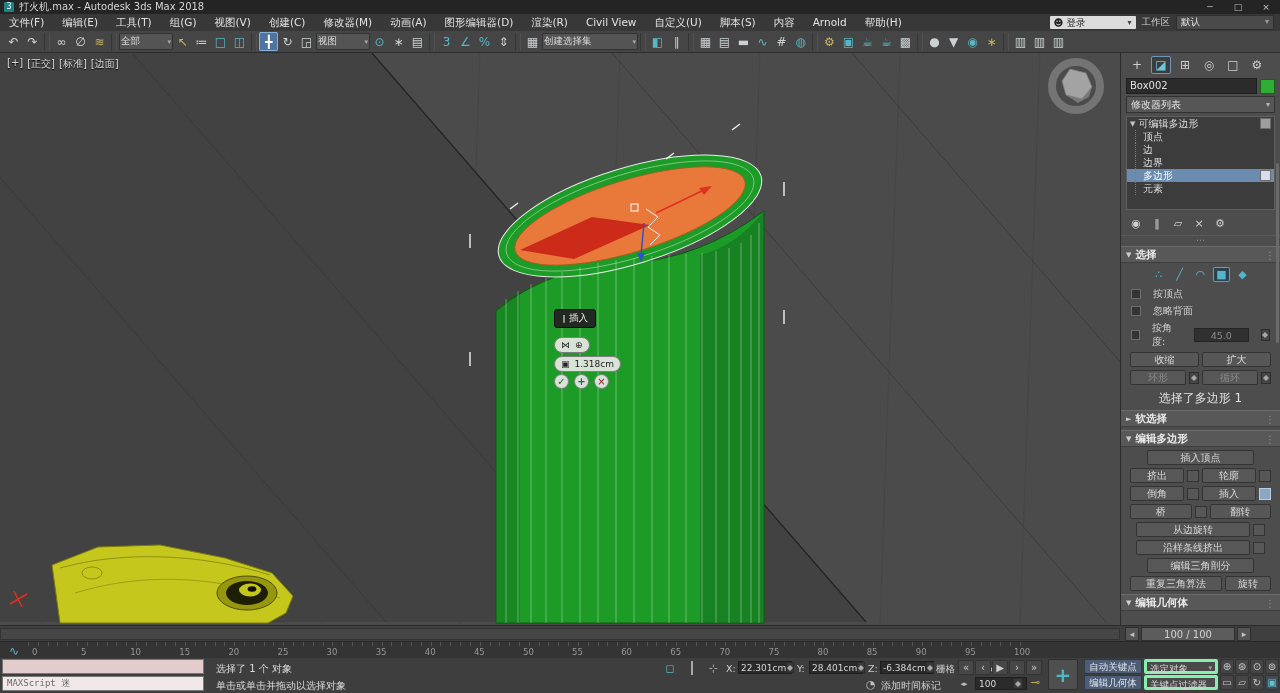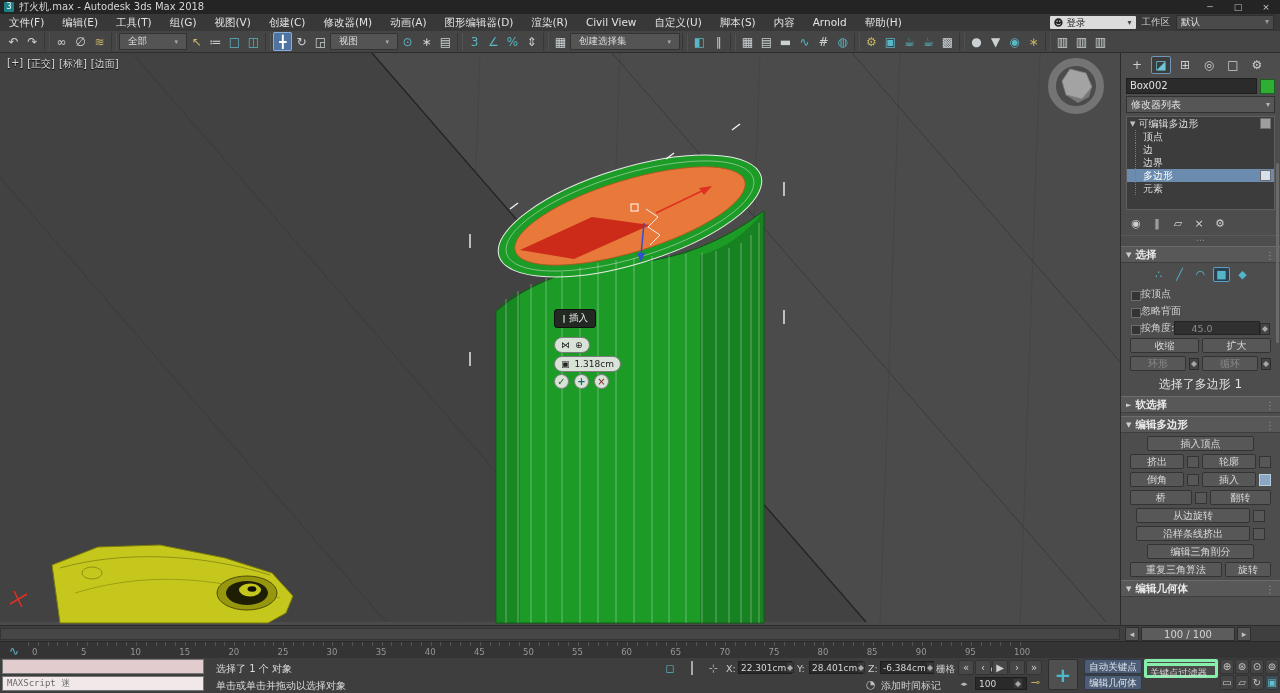--- a/index.html
+++ b/index.html
@@ -20,21 +20,21 @@
   #ws-dd{background:#4a4a4a;border:1px solid #2e2e2e;height:13px;line-height:12px;font-size:9.5px;width:88px;padding:0 4px;display:flex;}
   #ws-dd .arr{margin-left:auto;font-size:8px;color:#999;}
   
   #toolbar{position:absolute;left:0;top:31px;width:1280px;height:22px;background:#454545;border-bottom:1px solid #2d2d2d;display:flex;align-items:center;padding-left:4px;box-sizing:border-box;}
   .tb-item{min-width:19px;height:19px;display:flex;align-items:center;justify-content:center;color:#ccd2d4;font-size:12px;border-radius:2px;}
   .tb-item .g{pointer-events:none;}
   .tb-item.teal{color:#59b6c4;}
   .tb-item.gold{color:#c8b464;}
   .tb-item.active{background:#4f74a2;box-shadow:inset 0 0 0 1px #86aed6;color:#fff;}
   .tb-item.sep{min-width:4px;height:18px;border-left:1px solid #363636;border-right:1px solid #515151;margin:0 2px;border-radius:0;}
-  .tb-item.dd{min-width:50px;height:15px;background:#545454;border:1px solid #323232;font-size:9.5px;color:#ddd;justify-content:flex-start;gap:2px;padding:0 8px;border-radius:1px;}
+  .tb-item.dd{min-width:50px;height:15px;background:#545454;border:1px solid #323232;font-size:9.5px;color:#ddd;justify-content:flex-start;gap:2px;padding:0 1px;border-radius:1px;}
   .tb-item.dd.wide{min-width:92px;}
   .tb-item .arr{margin-left:auto;font-size:7px;color:#aaa;}
   .tb-item span:empty{display:none;}
   
   #viewport{position:absolute;left:0;top:53px;width:1120px;height:572px;overflow:hidden;background:#4a4a4a;}
   #vp-label{position:absolute;left:7px;top:4px;font-size:10px;color:#dcdcdc;display:flex;gap:4px;text-shadow:0 1px 1px #000;}
   
   #caddy{position:absolute;left:554px;top:253px;width:120px;}
   #caddy-header{display:inline-flex;align-items:center;gap:3px;background:#232822;border:1px solid #111;border-radius:3px;padding:2px 7px;color:#efefef;font-size:9.5px;}
   #caddy-header .g{color:#bcd8bc;font-size:8px;}
@@ -64,21 +64,21 @@
   .stk-row.sel .stk-sq{background:#d7e0ea;}
   #cp-stack-toolbar{display:flex;align-items:center;gap:5px;padding:1px 7px;height:19px;}
   .stk-btn{width:16px;height:16px;display:flex;align-items:center;justify-content:center;color:#cfcfcf;font-size:11px;}
   #cp-splitter{height:7px;display:flex;align-items:center;justify-content:center;color:#8c8c8c;font-size:9px;line-height:4px;border-top:1px solid #5a5a5a;margin-top:1px;}
   .rh{height:15px;background:#585858;border-top:1px solid #6b6b6b;border-bottom:1px solid #3e3e3e;display:flex;align-items:center;padding:0 5px;font-weight:bold;color:#ececec;font-size:10.5px;margin-top:3px;}
   .rh .arr{font-size:7px;margin-right:4px;color:#cdcdcd;}
   .rh .dots{margin-left:auto;color:#8b8b8b;font-weight:normal;}
   #subobj-row{display:flex;gap:4px;justify-content:center;padding:4px 0 2px;}
   .so-btn{width:17px;height:15px;display:flex;align-items:center;justify-content:center;color:#54b4ca;font-size:11px;border-radius:2px;}
   .so-btn.active{background:#2c4050;box-shadow:inset 0 0 0 1px #5f9fc0;}
-  .cbrow{display:flex;align-items:flex-end;gap:0;margin:3px 10px 0;font-size:10px;color:#d2d2d2;}
+  .cbrow{display:flex;align-items:center;gap:12px;margin:3px 10px 0;font-size:10px;color:#d2d2d2;}
   .cb{width:10px;height:10px;background:#343434;border:1px solid #6e6e6e;box-sizing:border-box;}
   .numfield{height:12px;background:#303030;border:1px solid #242424;color:#8c8c8c;font-size:9.5px;display:flex;align-items:center;padding:0 16px;flex:1;}
   .spin{width:10px;height:12px;display:flex;flex-direction:column;justify-content:space-between;padding:2px 0;box-sizing:border-box;background:#454545;border:1px solid #2c2c2c;align-items:center;}
   .spin i{width:0;height:0;border-left:3px solid transparent;border-right:3px solid transparent;}
   .spin .up{border-bottom:3px solid #a8a8a8;}
   .spin .dn{border-top:3px solid #a8a8a8;}
   .btnrow{display:flex;gap:3px;margin:3px 9px 0;align-items:center;}
   .btn{background:#575757;border:1px solid #333;border-radius:2px;height:13px;line-height:13px;text-align:center;color:#d8d8d8;font-size:10px;flex:1;white-space:nowrap;overflow:hidden;}
   .btn.dis{color:#8a8a8a;}
   .sq{width:12px;height:12px;background:#575757;border:1px solid #333;box-sizing:border-box;flex:none;}
@@ -799,21 +799,21 @@
         </span>
     </div>
     <div id="key-icon">⊸</div>
     <div id="setkeys-big">+</div>
     <div class="anim-btn" style="left:1084px;top:1px;">自动关键点</div>
     <div class="anim-btn" style="left:1084px;top:17px;">编辑几何体</div>
     <div class="anim-dd" style="left:1144px;top:1px;">
       <span>选定对象</span>
       <span class="arr">▾</span>
     </div>
-    <div class="anim-dd" style="left:1144px;top:5px;">
+    <div class="anim-dd" style="left:1144px;top:17px;">
       <span>关键点过滤器</span>
     </div>
     <div id="navgrid">
 
     <div class="nav-btn">
           <span class="g">⊕</span>
         </div>
         <div class="nav-btn">
           <span class="g">⊛</span>
         </div>

